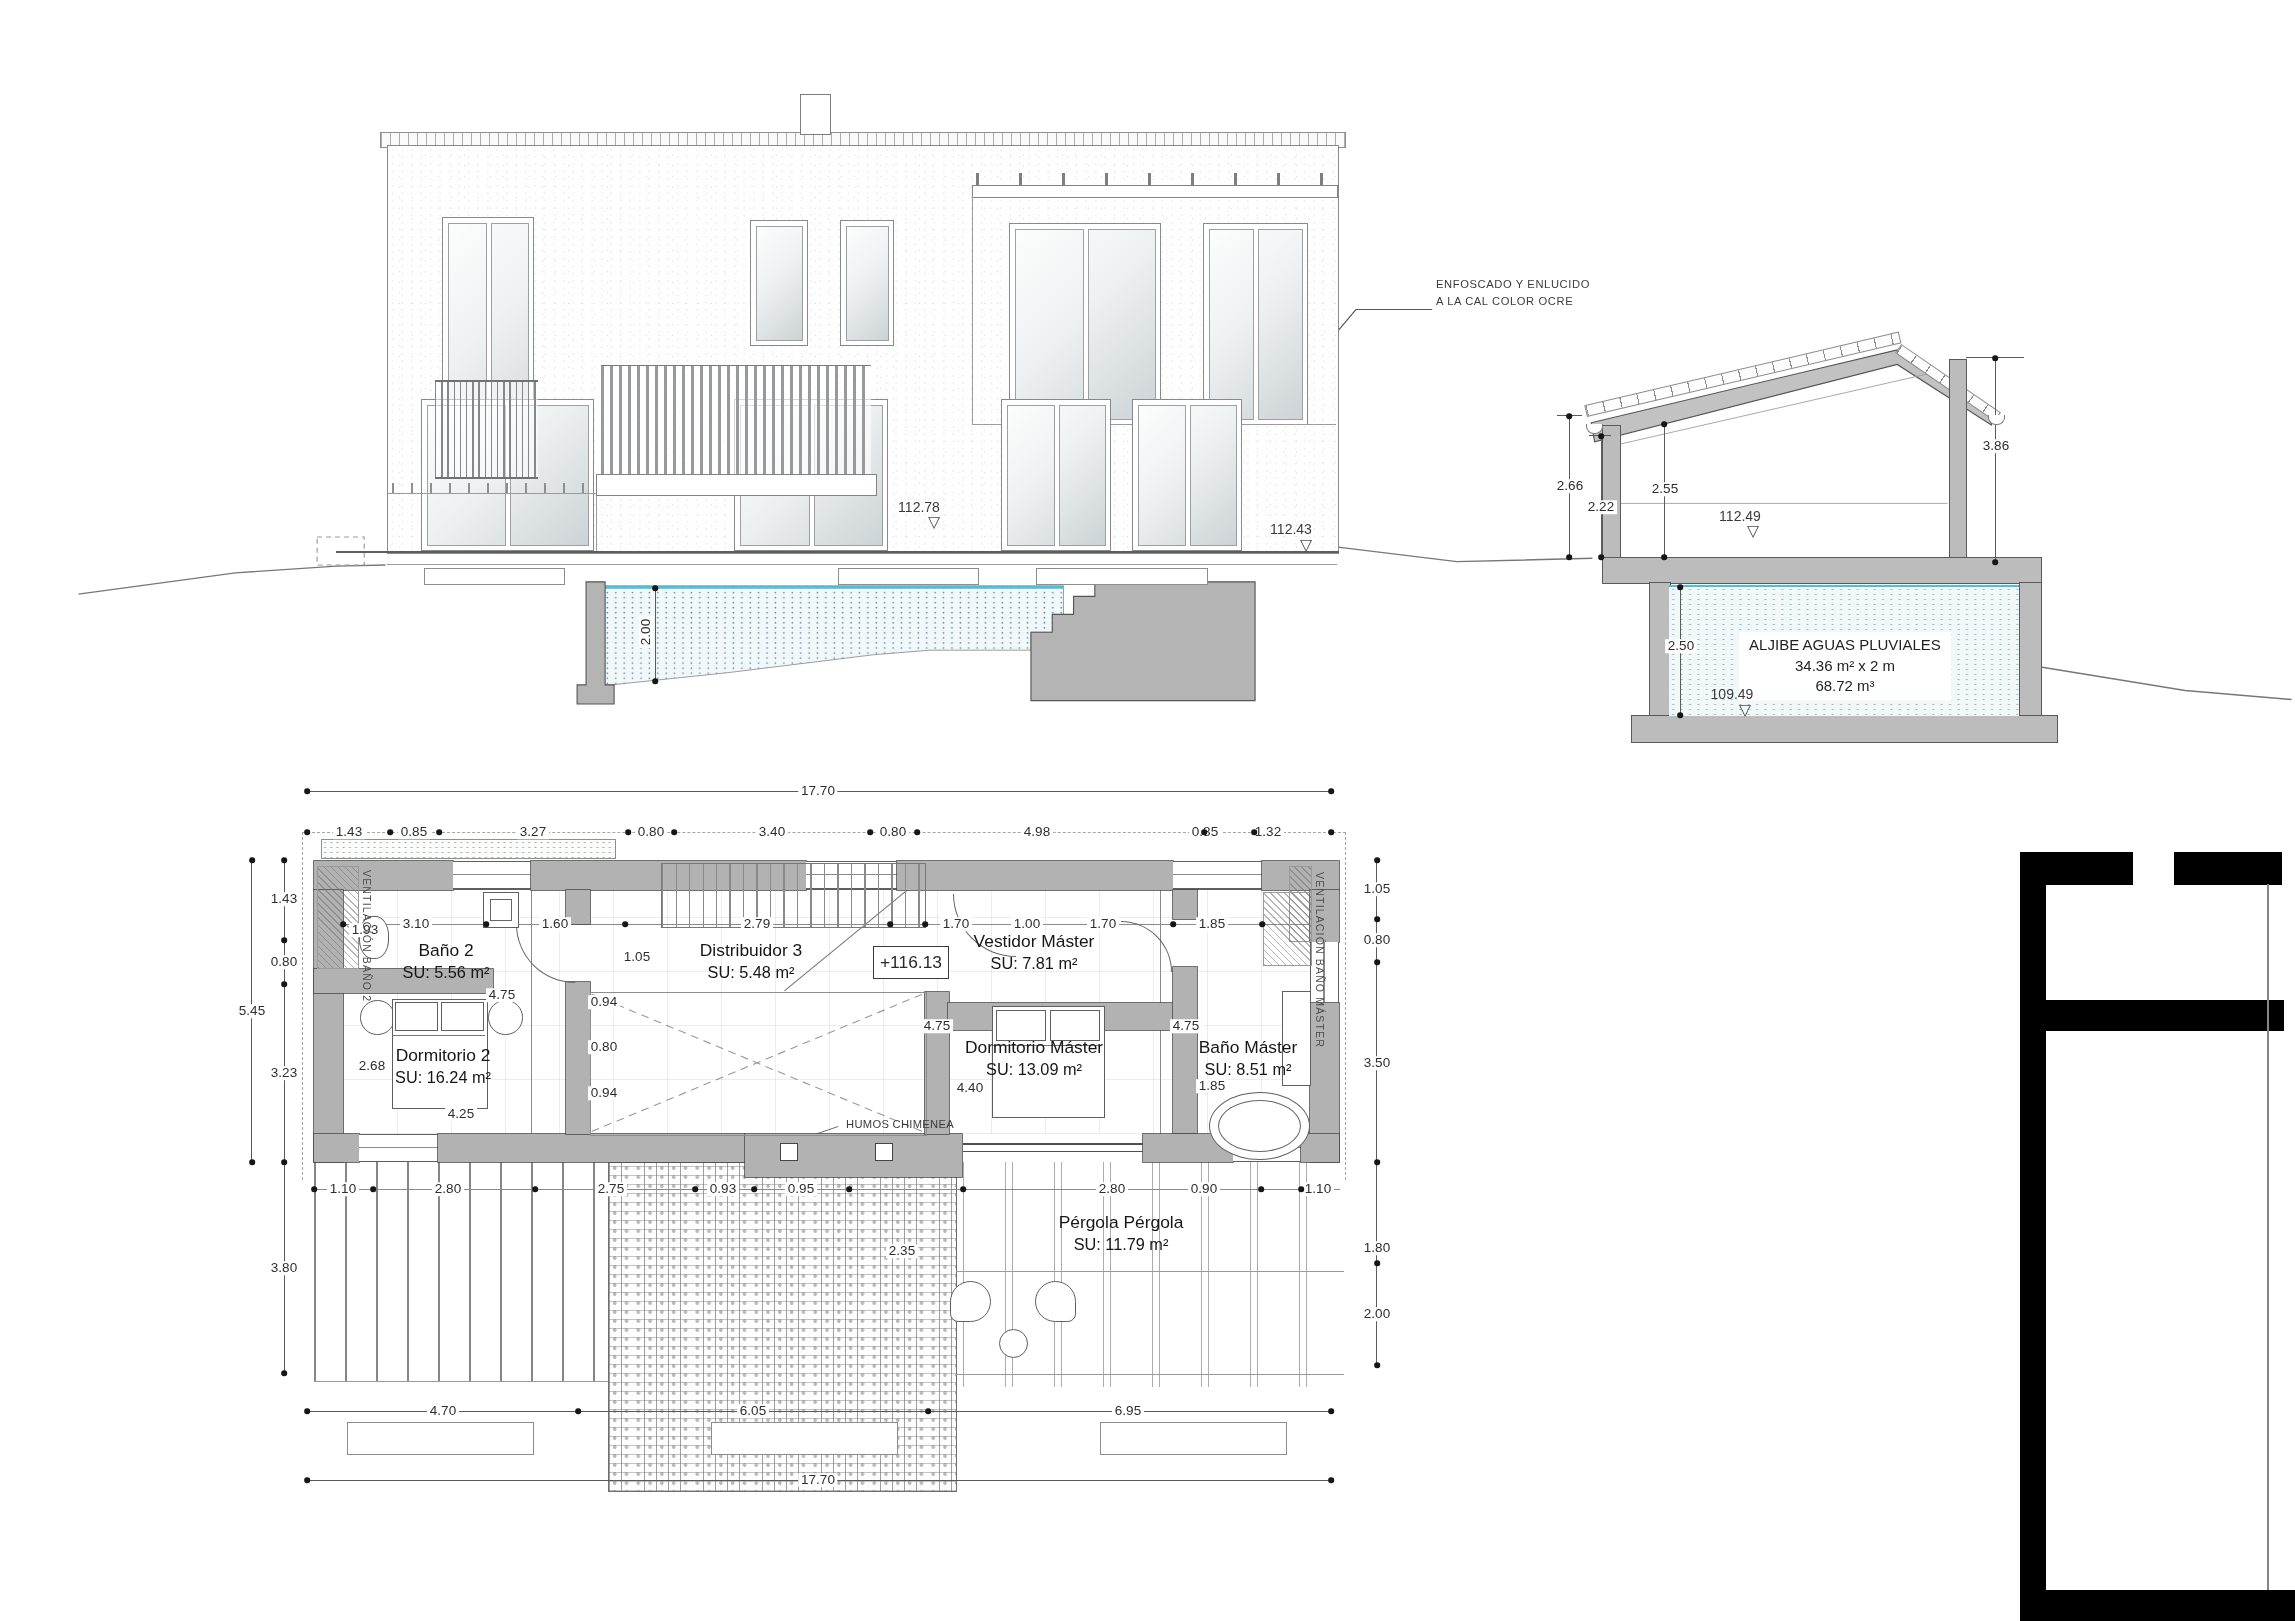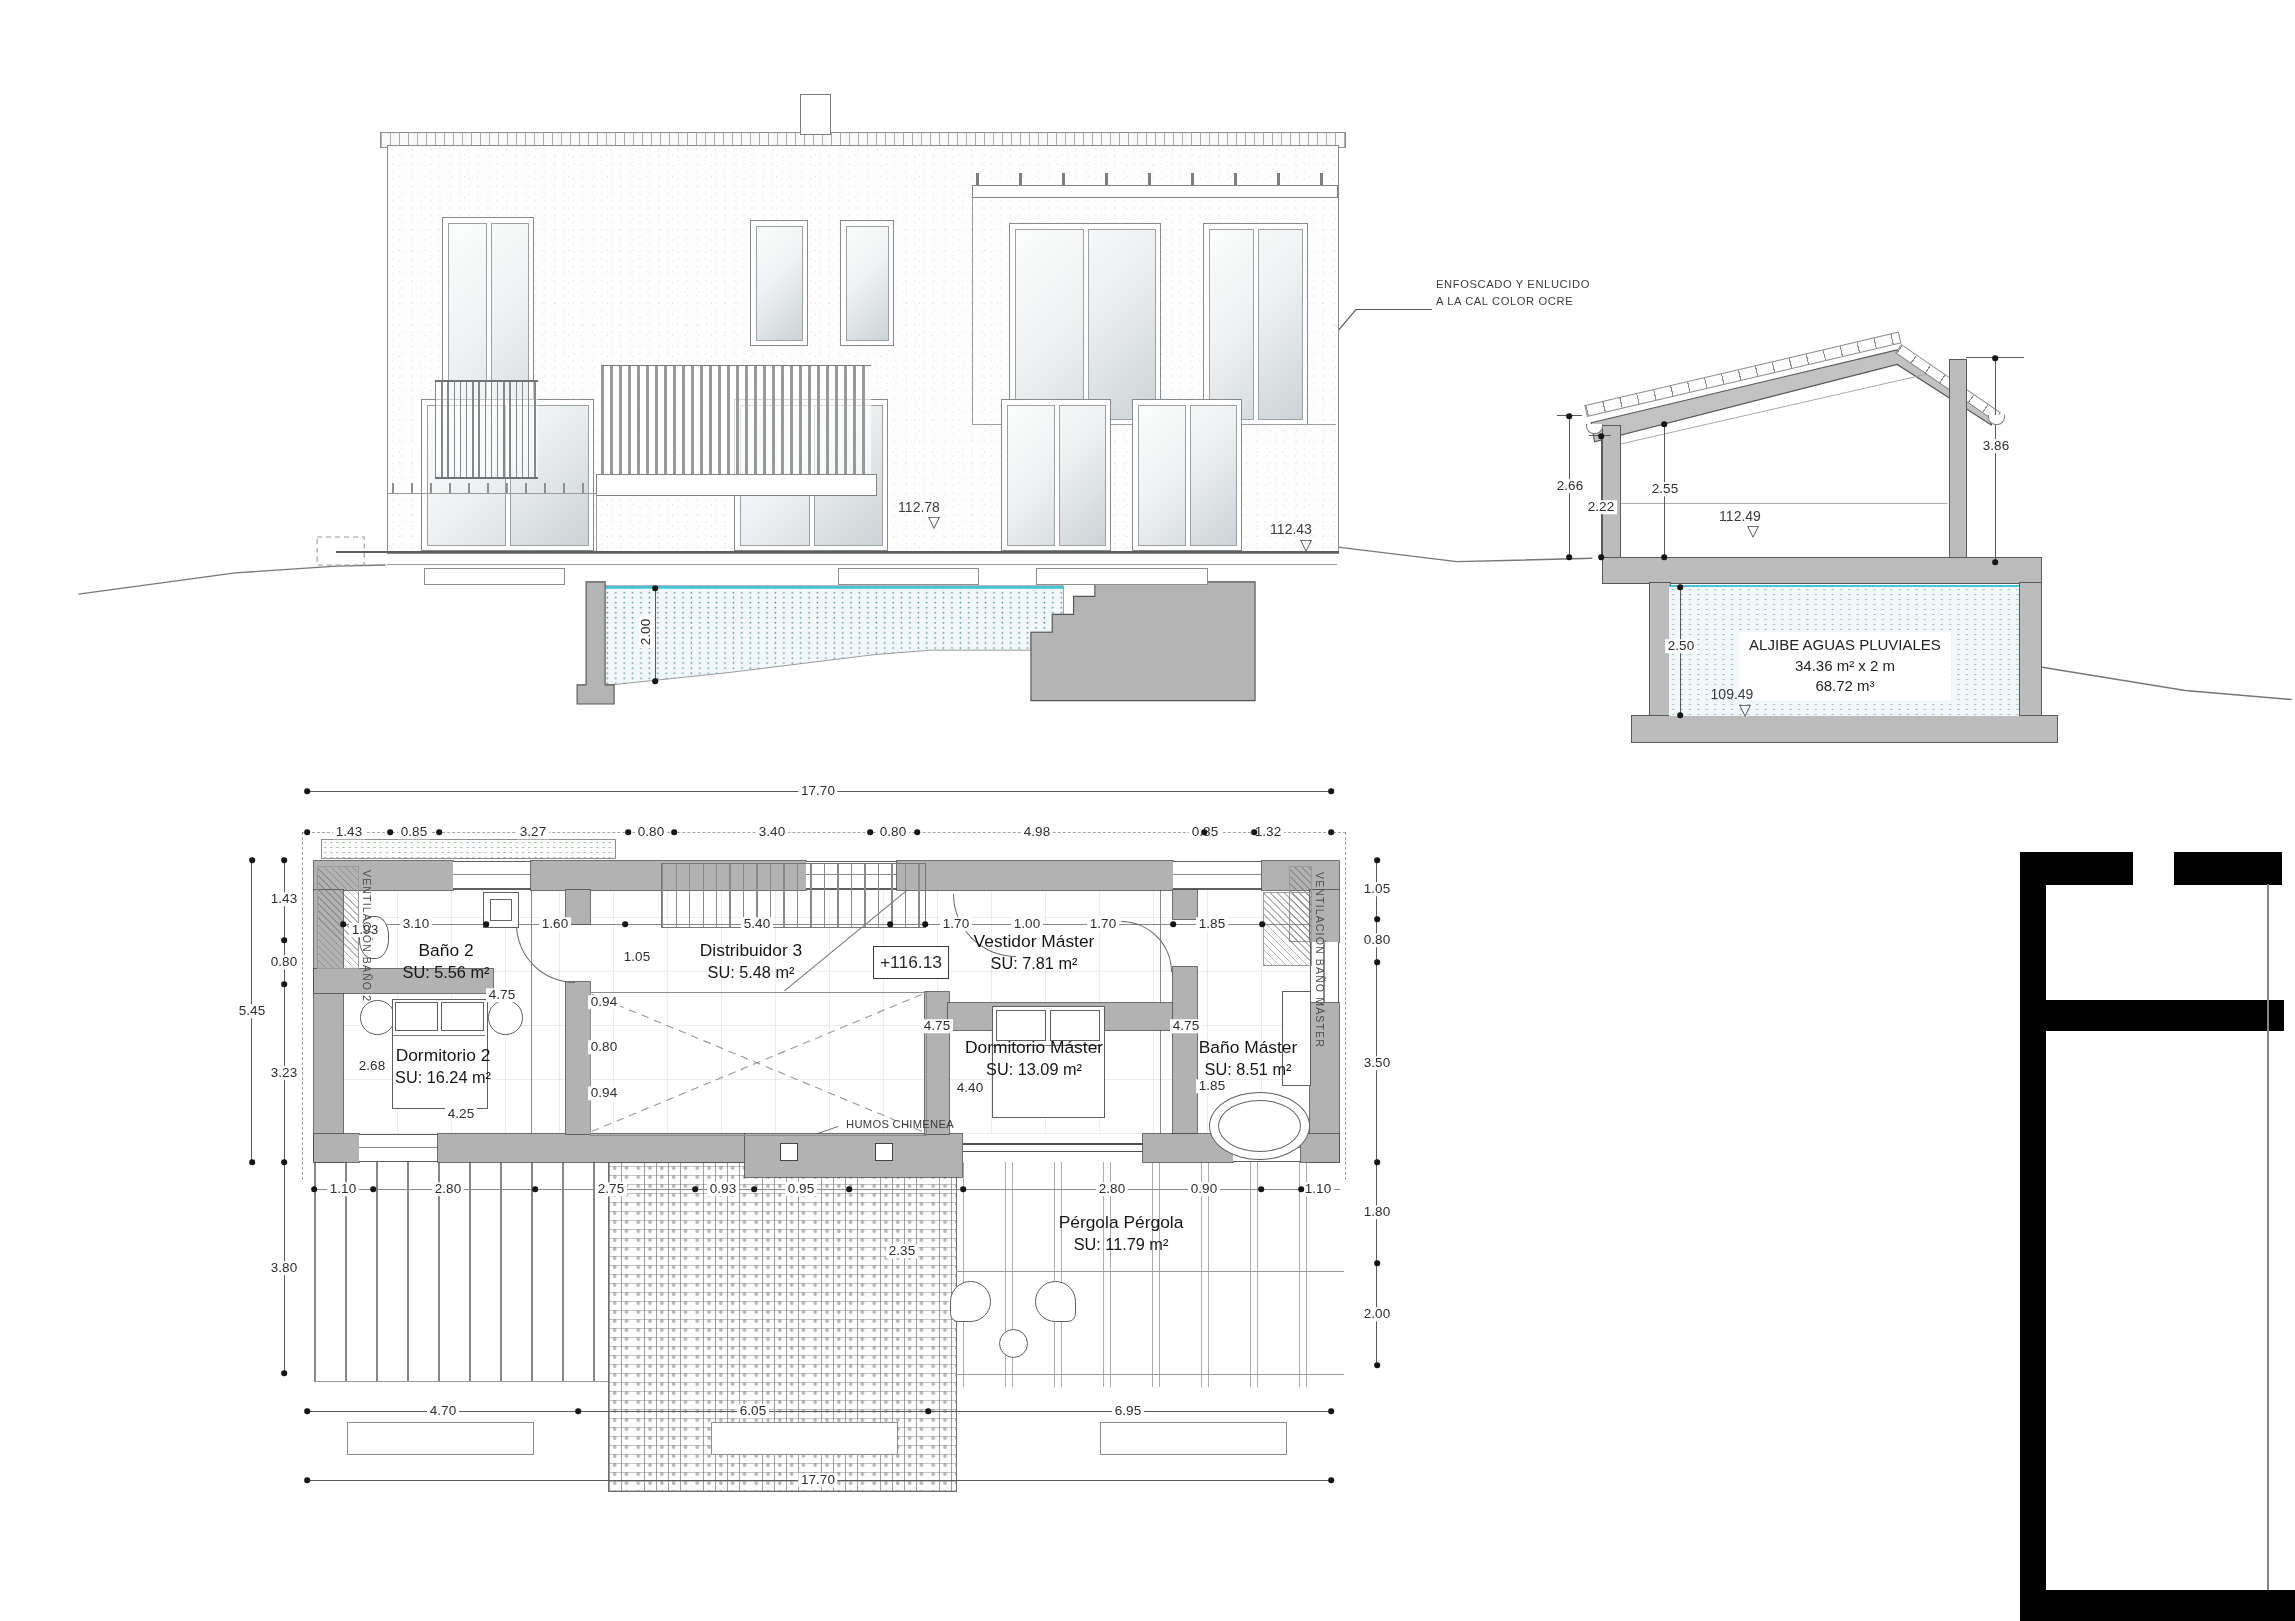--- a/index.html
+++ b/index.html
@@ -323,30 +323,30 @@
   <span class="dim" style="left:1205px;top:832px;">0.85</span>
   <span class="dim" style="left:1268px;top:832px;">1.32</span>
   <span class="dim" style="left:252px;top:1011px;">5.45</span>
   <span class="dim" style="left:284px;top:899px;">1.43</span>
   <span class="dim" style="left:284px;top:962px;">0.80</span>
   <span class="dim" style="left:284px;top:1073px;">3.23</span>
   <span class="dim" style="left:284px;top:1268px;">3.80</span>
   <span class="dim" style="left:1377px;top:889px;">1.05</span>
   <span class="dim" style="left:1377px;top:940px;">0.80</span>
   <span class="dim" style="left:1377px;top:1063px;">3.50</span>
-  <span class="dim" style="left:1377px;top:1212px;">1.80</span>
+  <span class="dim" style="left:1377px;top:1248px;">1.80</span>
   <span class="dim" style="left:1377px;top:1314px;">2.00</span>
   <span class="dim" style="left:443px;top:1411px;">4.70</span>
   <span class="dim" style="left:753px;top:1411px;">6.05</span>
   <span class="dim" style="left:1128px;top:1411px;">6.95</span>
   <span class="dim" style="left:818px;top:1480px;">17.70</span>
 
   <span class="dim" style="left:416px;top:924px;">3.10</span>
   <span class="dim" style="left:555px;top:924px;">1.60</span>
-  <span class="dim" style="left:757px;top:924px;">5.40</span>
+  <span class="dim" style="left:757px;top:924px;">2.79</span>
   <span class="dim" style="left:956px;top:924px;">1.70</span>
   <span class="dim" style="left:1027px;top:924px;">1.00</span>
   <span class="dim" style="left:1103px;top:924px;">1.70</span>
   <span class="dim" style="left:1212px;top:924px;">1.85</span>
 
   <span class="dim" style="left:365px;top:930px;">1.93</span>
   <span class="dim" style="left:637px;top:957px;">1.05</span>
   <span class="dim" style="left:372px;top:1066px;">2.68</span>
   <span class="dim" style="left:502px;top:995px;">4.75</span>
   <span class="dim" style="left:604px;top:1002px;">0.94</span>

